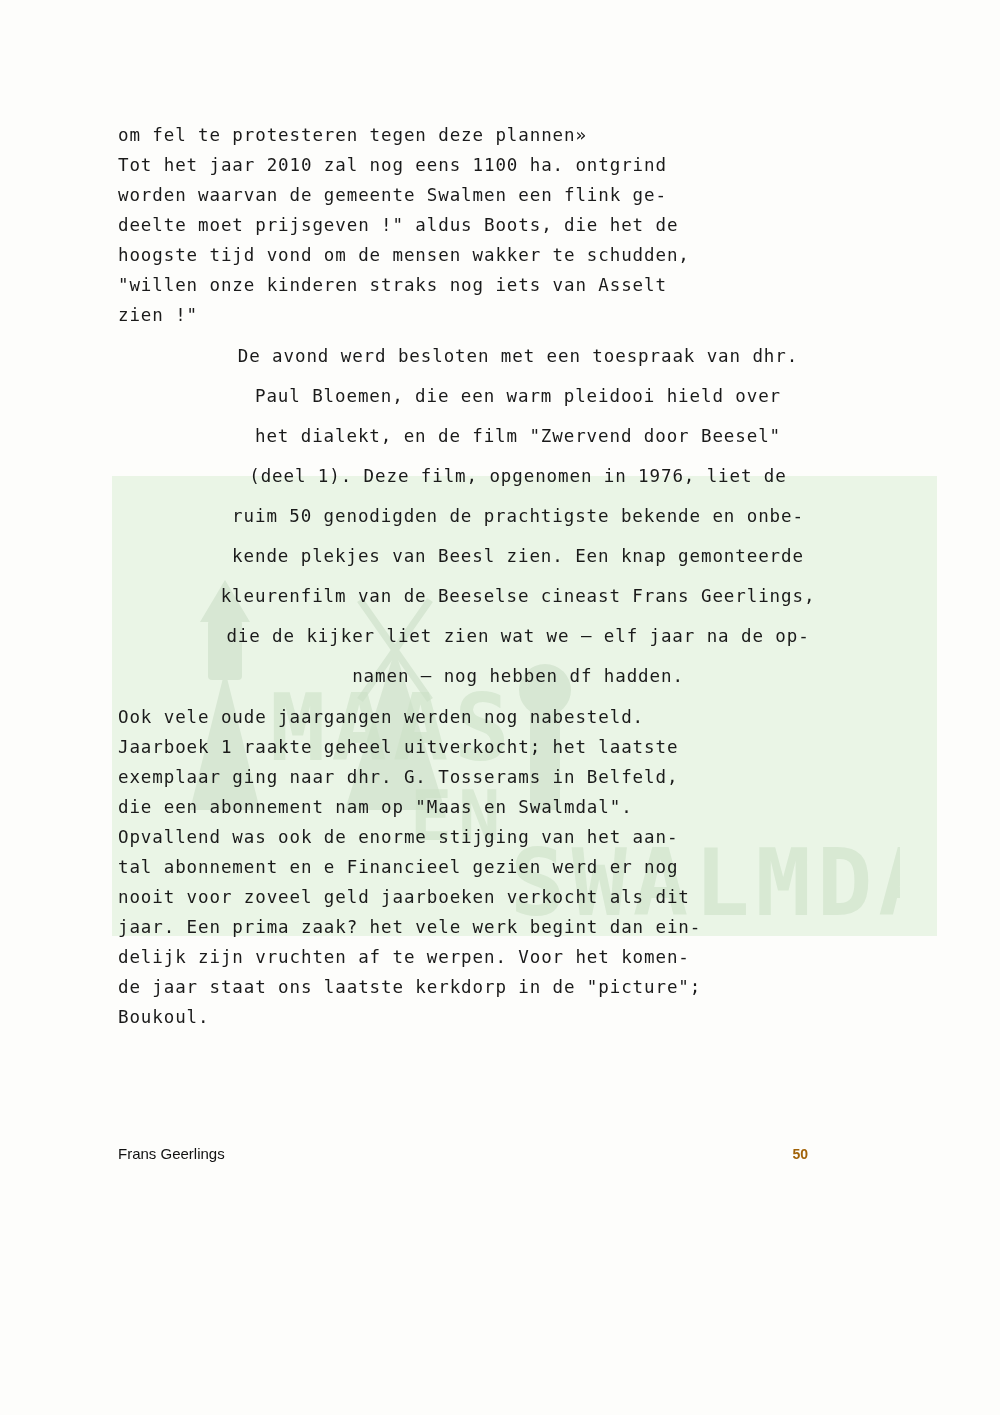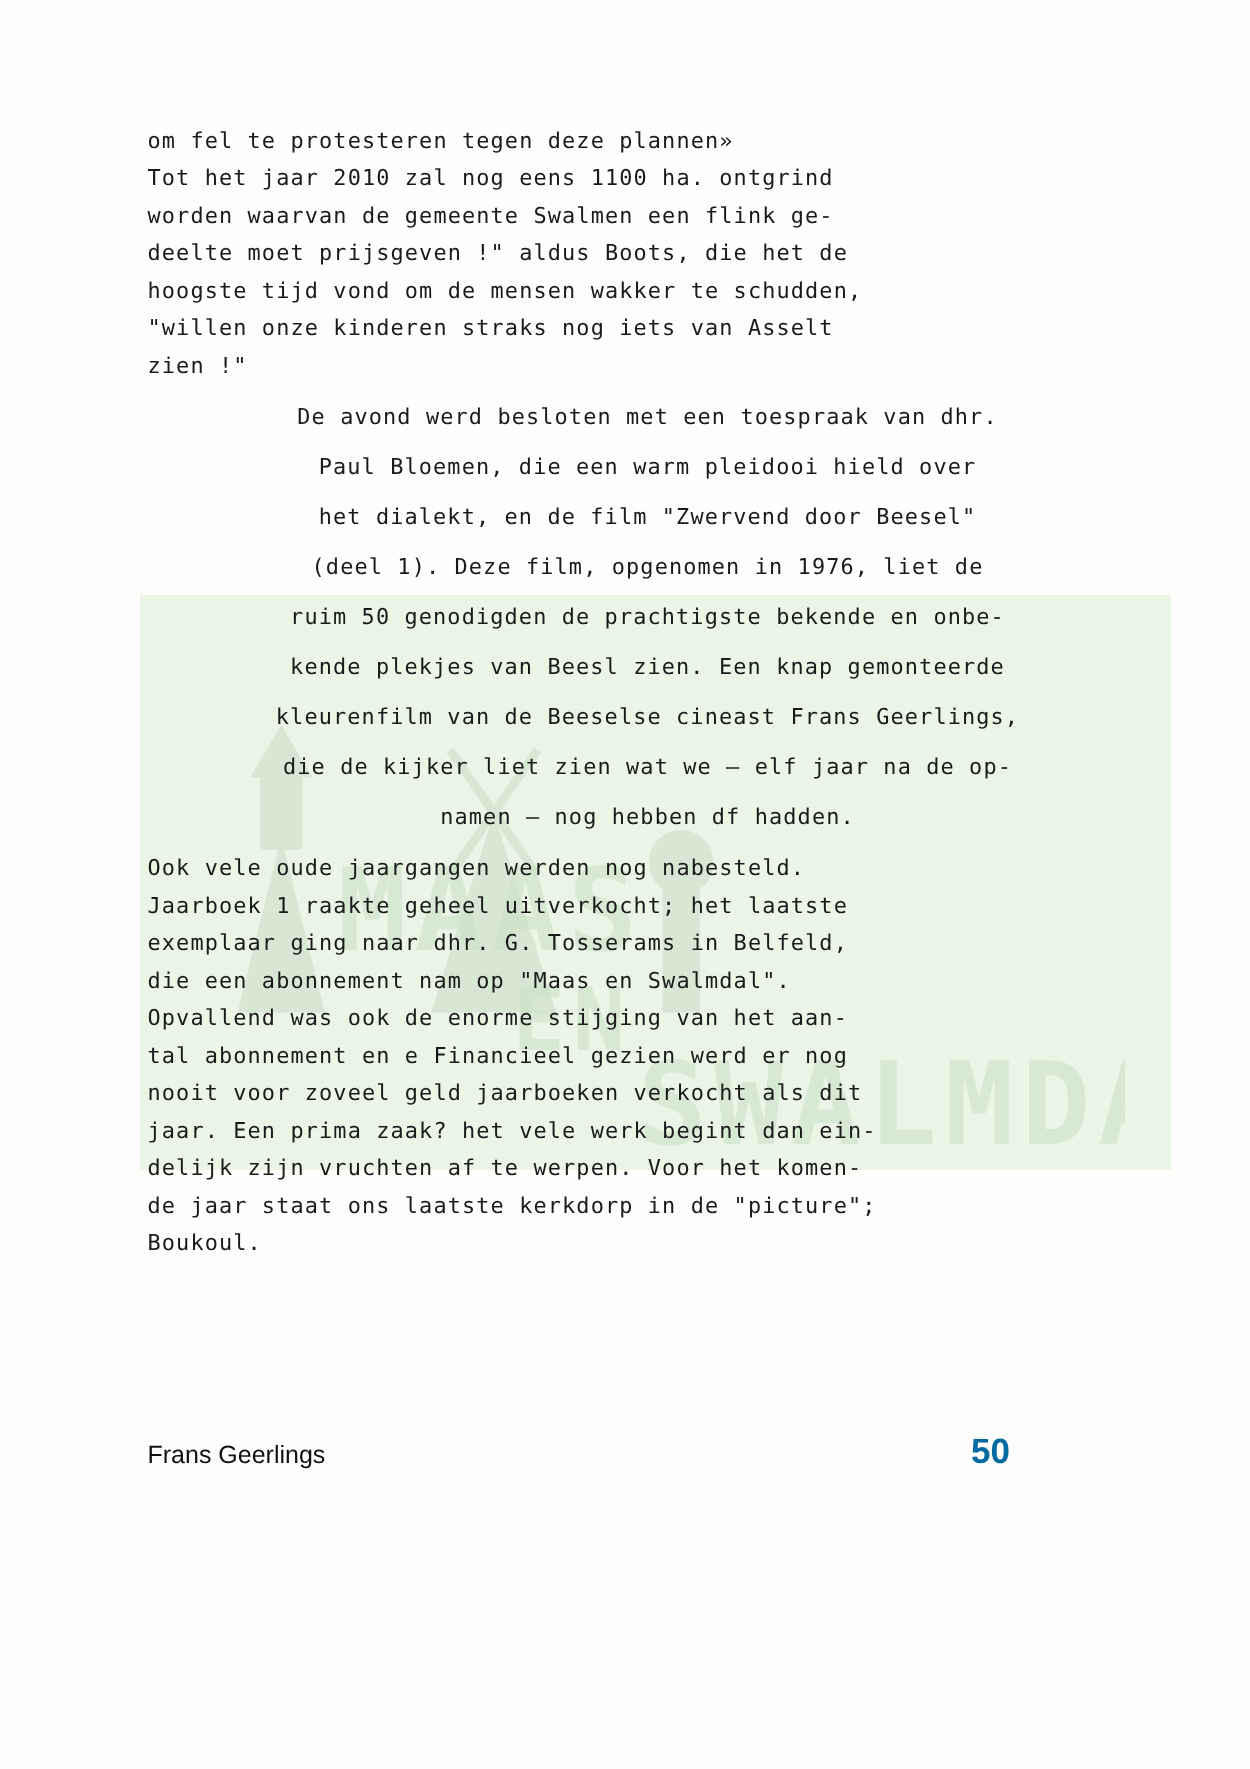--- a/index.html
+++ b/index.html
@@ -38,21 +38,21 @@
     top: 560px;
     width: 770px;
     height: 370px;
     opacity: 0.28;
     pointer-events: none;
   }
 
   .content {
     position: absolute;
     left: 118px;
-    top: 98px;
+    top: 120px;
     width: 800px;
   }
 
   .para {
     font-family: "DejaVu Sans Mono", monospace;
     font-size: 17.5px;
     line-height: 30px;
     letter-spacing: 0.9px;
     color: #1a1a1a;
     white-space: pre-wrap;
@@ -67,28 +67,28 @@
     position: absolute;
     left: 118px;
     top: 1145px;
     width: 690px;
     display: flex;
     align-items: baseline;
     justify-content: space-between;
   }
   .footer-author {
     font-family: "Liberation Sans", sans-serif;
-    font-size: 20px;
+    font-size: 15px;
     color: #111;
   }
   .footer-page {
     font-family: "Liberation Sans", sans-serif;
-    font-size: 28px;
+    font-size: 14px;
     font-weight: bold;
-    color: #0369a1;
+    color: #a16207;
   }
 </style>
 </head>
 <body>
 
 <div class="page">
 
   <div class="watermark-block"></div>
 
   <svg class="watermark-art" viewBox="0 0 770 370">

